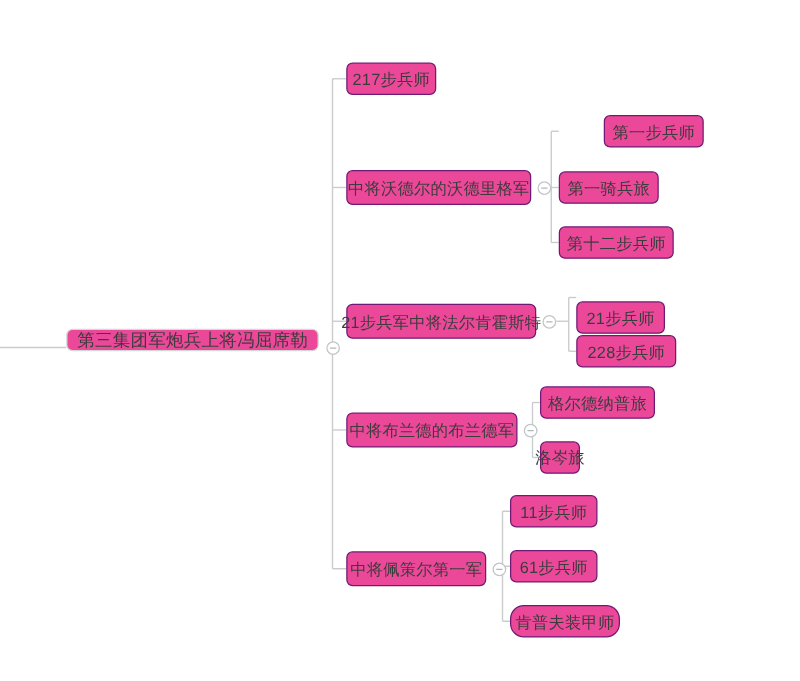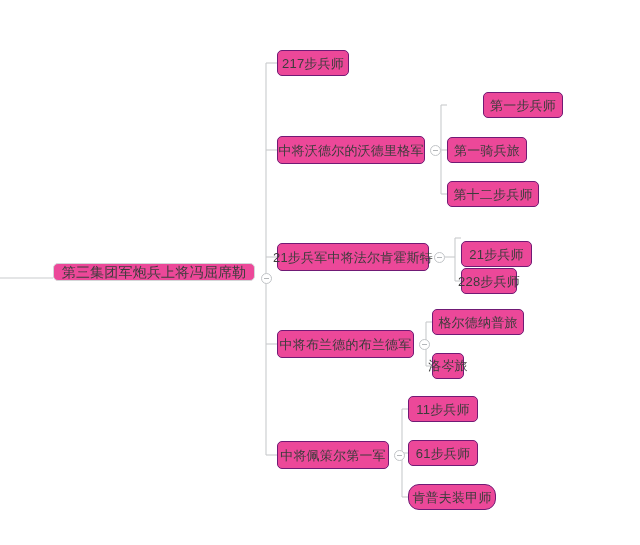--- a/index.html
+++ b/index.html
@@ -123,21 +123,21 @@
   <div id="node-layer">
       <div class="node lvl1" style="left: 277px; top: 50px; width: 72px; height: 26px;">217步兵师</div>
       <div class="node lvl1" style="left: 277px; top: 136px; width: 148px; height: 28px;">中将沃德尔的沃德里格军</div>
       <div class="toggle" style="left: 430px; top: 145px;"></div>
       <div class="node lvl2" style="left: 447px; top: 92px; width: 80px; height: 26px; margin-left: 36px;">第一步兵师</div>
       <div class="node lvl2" style="left: 447px; top: 137px; width: 80px; height: 26px;">第一骑兵旅</div>
       <div class="node lvl2" style="left: 447px; top: 181px; width: 92px; height: 26px;">第十二步兵师</div>
       <div class="node lvl1" style="left: 277px; top: 243px; width: 152px; height: 28px;">21步兵军中将法尔肯霍斯特</div>
       <div class="toggle" style="left: 434px; top: 252px;"></div>
       <div class="node lvl2" style="left: 461px; top: 225px; width: 71px; height: 26px; margin-top: 16px;">21步兵师</div>
-      <div class="node lvl2" style="left: 461px; top: 268px; width: 56px; height: 26px;">228步兵师</div>
+      <div class="node lvl2" style="left: 461px; top: 268px; width: 80px; height: 26px;">228步兵师</div>
       <div class="node lvl1" style="left: 277px; top: 330px; width: 137px; height: 28px;">中将布兰德的布兰德军</div>
       <div class="toggle" style="left: 419px; top: 339px;"></div>
       <div class="node lvl2" style="left: 432px; top: 309px; width: 92px; height: 26px;">格尔德纳普旅</div>
       <div class="node lvl2" style="left: 432px; top: 353px; width: 32px; height: 26px; font-family: Liberation Mono, monospace;">洛岑旅</div>
       <div class="node lvl1" style="left: 277px; top: 441px; width: 112px; height: 28px;">中将佩策尔第一军</div>
       <div class="toggle" style="left: 394px; top: 450px;"></div>
       <div class="node lvl2" style="left: 408px; top: 396px; width: 70px; height: 26px;">11步兵师</div>
       <div class="node lvl2" style="left: 408px; top: 440px; width: 70px; height: 26px;">61步兵师</div>
       <div class="node lvl2" style="left: 408px; top: 484px; width: 88px; height: 26px; border-radius: 11px;">肯普夫装甲师</div>
     </div>

